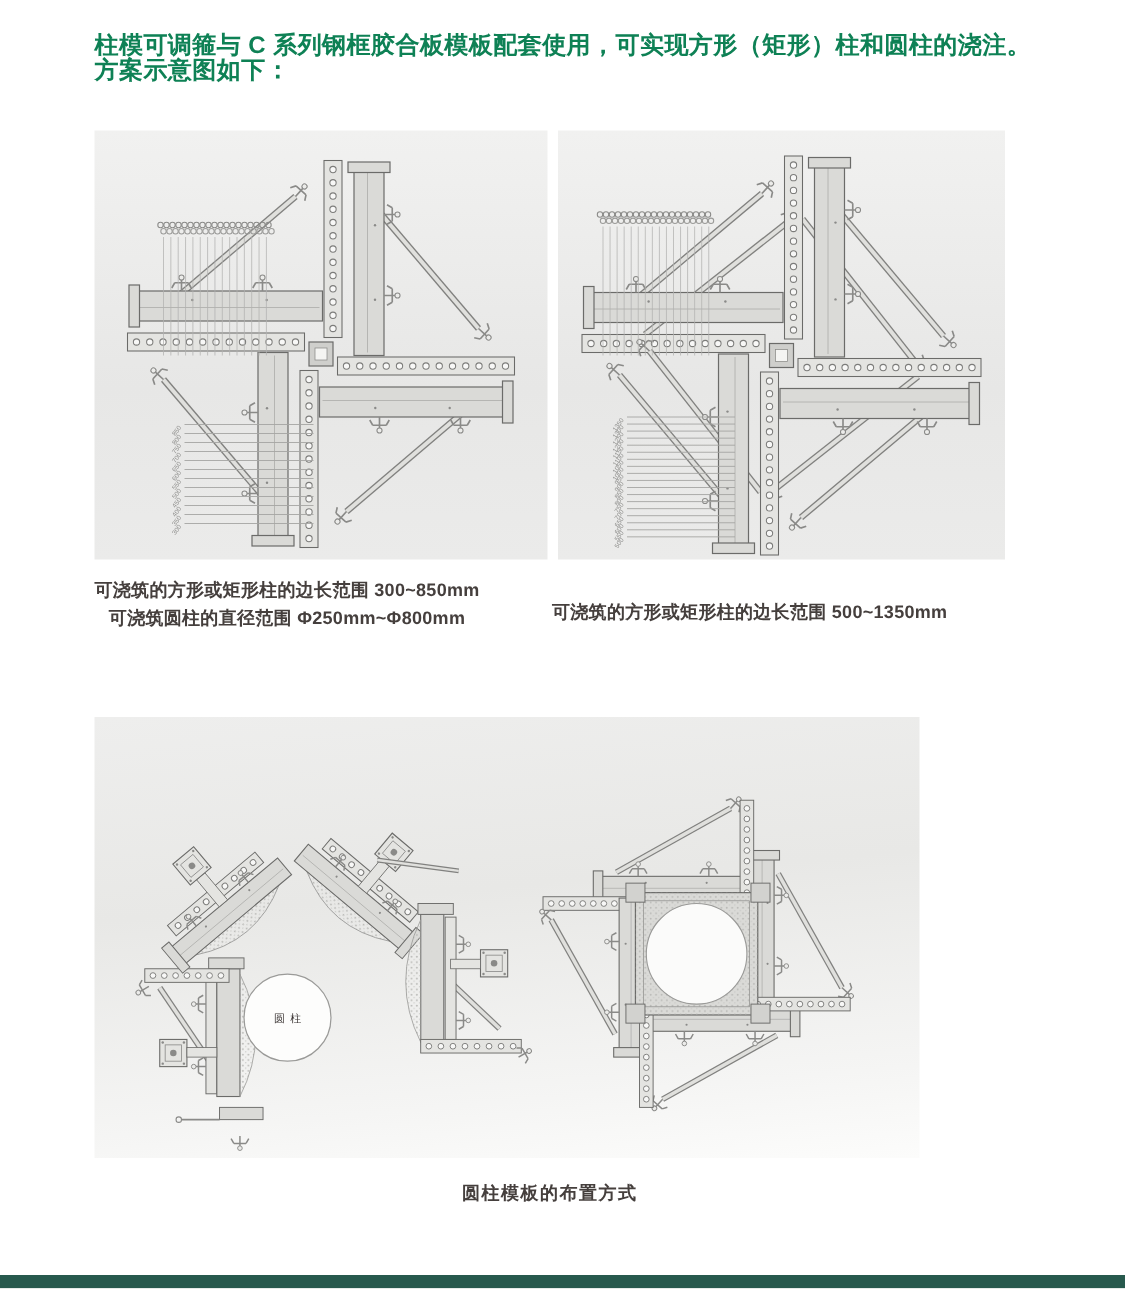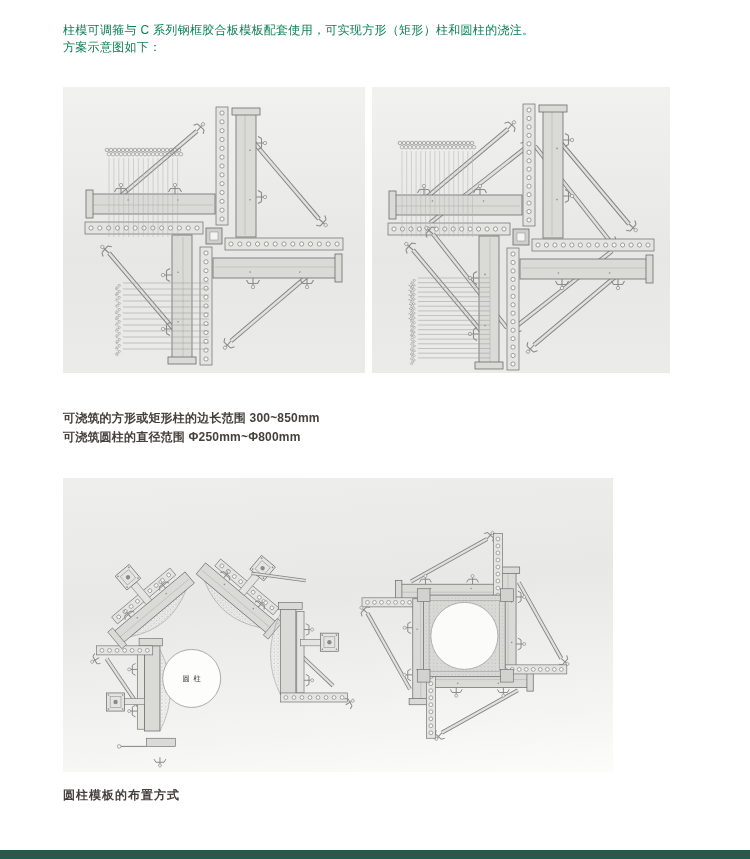--- a/index.html
+++ b/index.html
@@ -1,30 +1,30 @@
 <!DOCTYPE html>
 <html><head>
 <meta charset="utf-8">
 <style>
   html,body{margin:0;padding:0;background:#ffffff;}
   .page{position:relative;width:750px;height:859px;background:#ffffff;overflow:hidden;
         font-family:"Liberation Sans","DejaVu Sans",sans-serif;}
-  .header{position:absolute;left:63px;top:22px;font-weight:normal;font-size:12px;
+  .header{position:absolute;left:63px;top:22px;font-weight:bold;font-size:16px;
           line-height:17px;letter-spacing:.3px;color:#0e8155;}
   .panel{position:absolute;background:linear-gradient(180deg,#f1f1f0,#e7e7e6 60%,#ebebea);}
   .p1{left:63px;top:87px;width:302px;height:286px;}
   .p2{left:372px;top:87px;width:298px;height:286px;}
   .p3{left:63px;top:478px;width:550px;height:294px;
       background:linear-gradient(175deg,#eeeeed,#e8e8e6 40%,#f5f5f4 82%,#fcfcfb);}
   .panel svg{position:absolute;left:0;top:0;width:100%;height:100%;display:block;}
   .cap{position:absolute;font-size:12px;font-weight:bold;color:#453f3d;
        line-height:18.5px;letter-spacing:.2px;}
-  .cap1{left:63px;top:409px;}
+  .cap1{left:63px;top:384px;text-align:center;}
   .cap2{left:368px;top:399px;}
-  .cap3{left:63px;top:786px;width:607px;letter-spacing:1px;}
+  .cap3{left:63px;top:786px;width:607px;text-align:center;letter-spacing:1px;}
   .footer-bar{position:absolute;left:0;bottom:0;width:750px;height:9px;background:#27594d;}
 </style>
 </head>
 <body>
 
 <div class="page">
 
   <div class="header" style="color: rgb(14, 129, 85);">
     <div>柱模可调箍与 C 系列钢框胶合板模板配套使用，可实现方形（矩形）柱和圆柱的浇注。</div>
     <div>方案示意图如下：</div>
@@ -305,20 +305,21 @@
         </g>
       </svg>
   </div>
 
   <div class="cap cap1">
     <div>可浇筑的方形或矩形柱的边长范围 300~850mm</div>
     <div>可浇筑圆柱的直径范围 Φ250mm~Φ800mm</div>
   </div>
 
   <div class="cap cap2">
+    <div>可浇筑的方形或矩形柱的边长范围 500~1350mm</div>
   </div>
 
   <div class="panel p3">
     <svg id="d3" viewBox="0 0 607 294">
         <defs>
           <pattern id="stip" width="4" height="4" patternUnits="userSpaceOnUse">
             <circle cx="1.2" cy="1.2" r="0.7" fill="#b9b9b6"></circle>
             <circle cx="3.2" cy="3.2" r="0.5" fill="#c6c6c3"></circle>
           </pattern>
         </defs>

